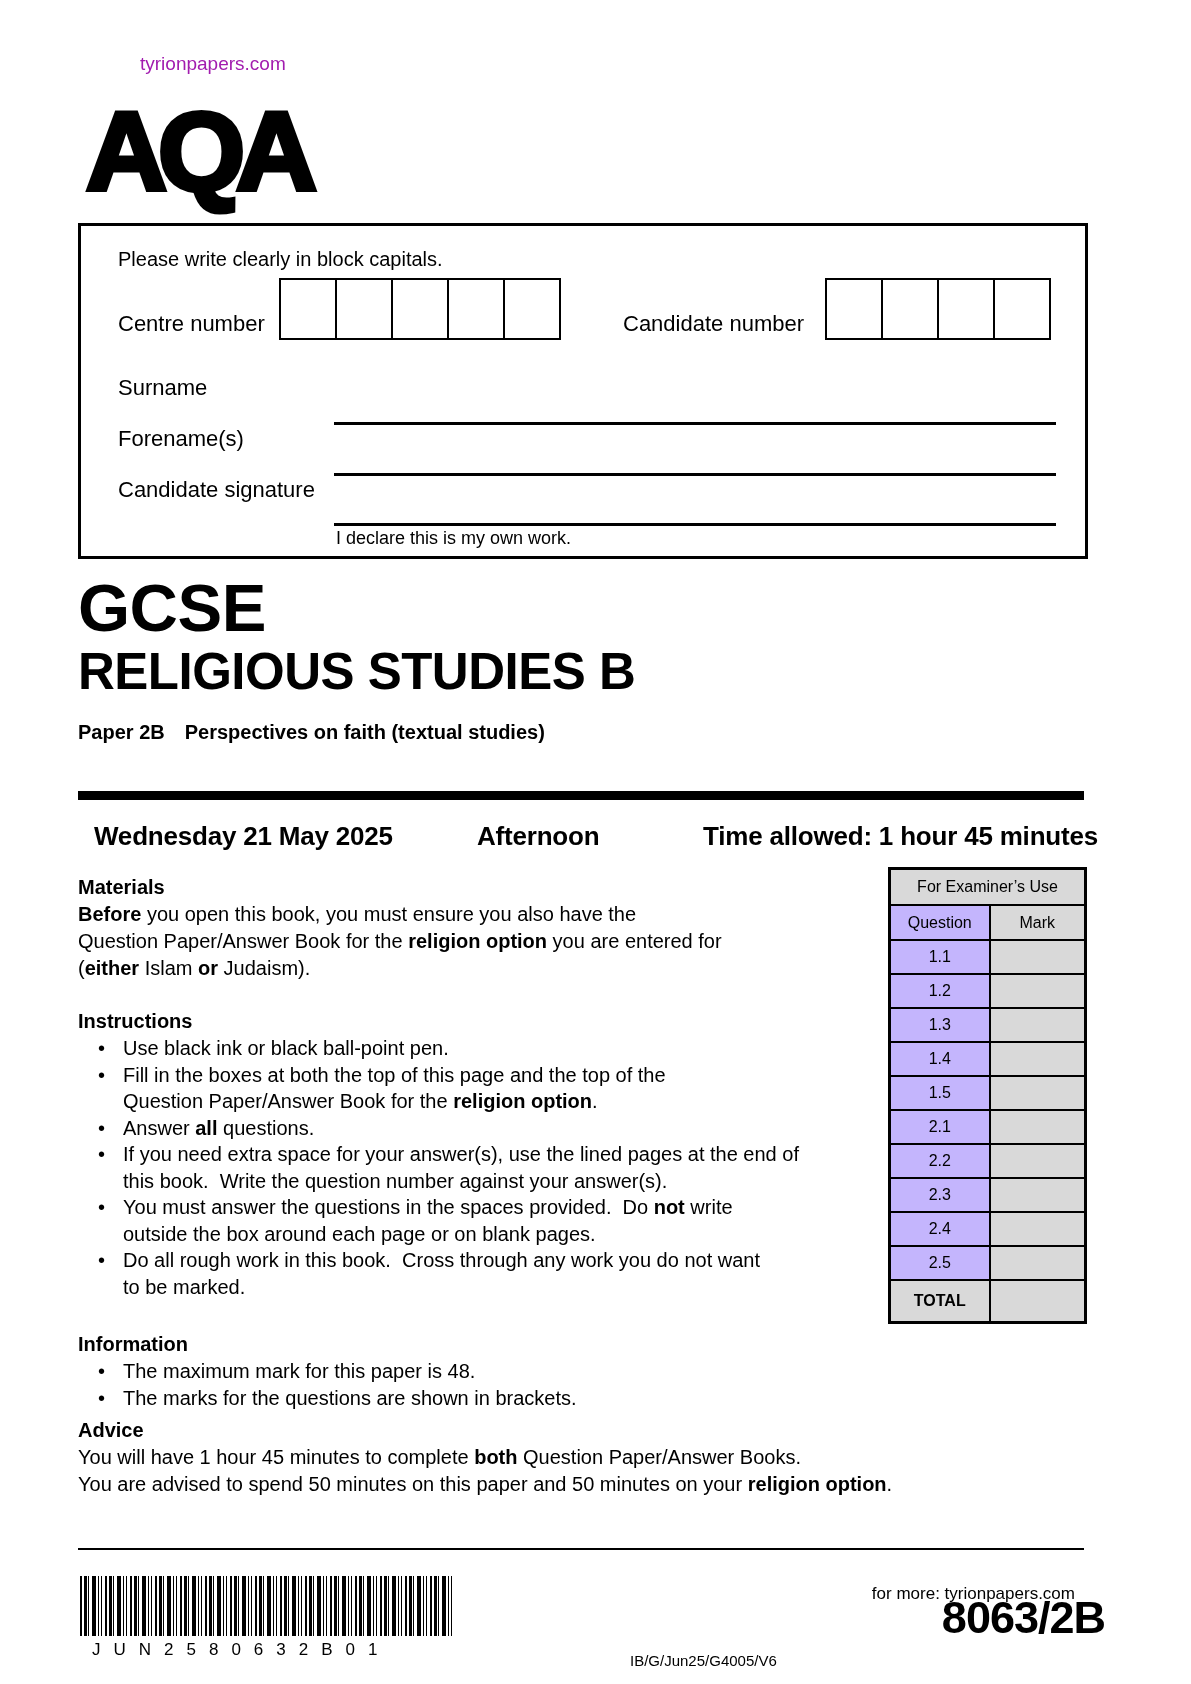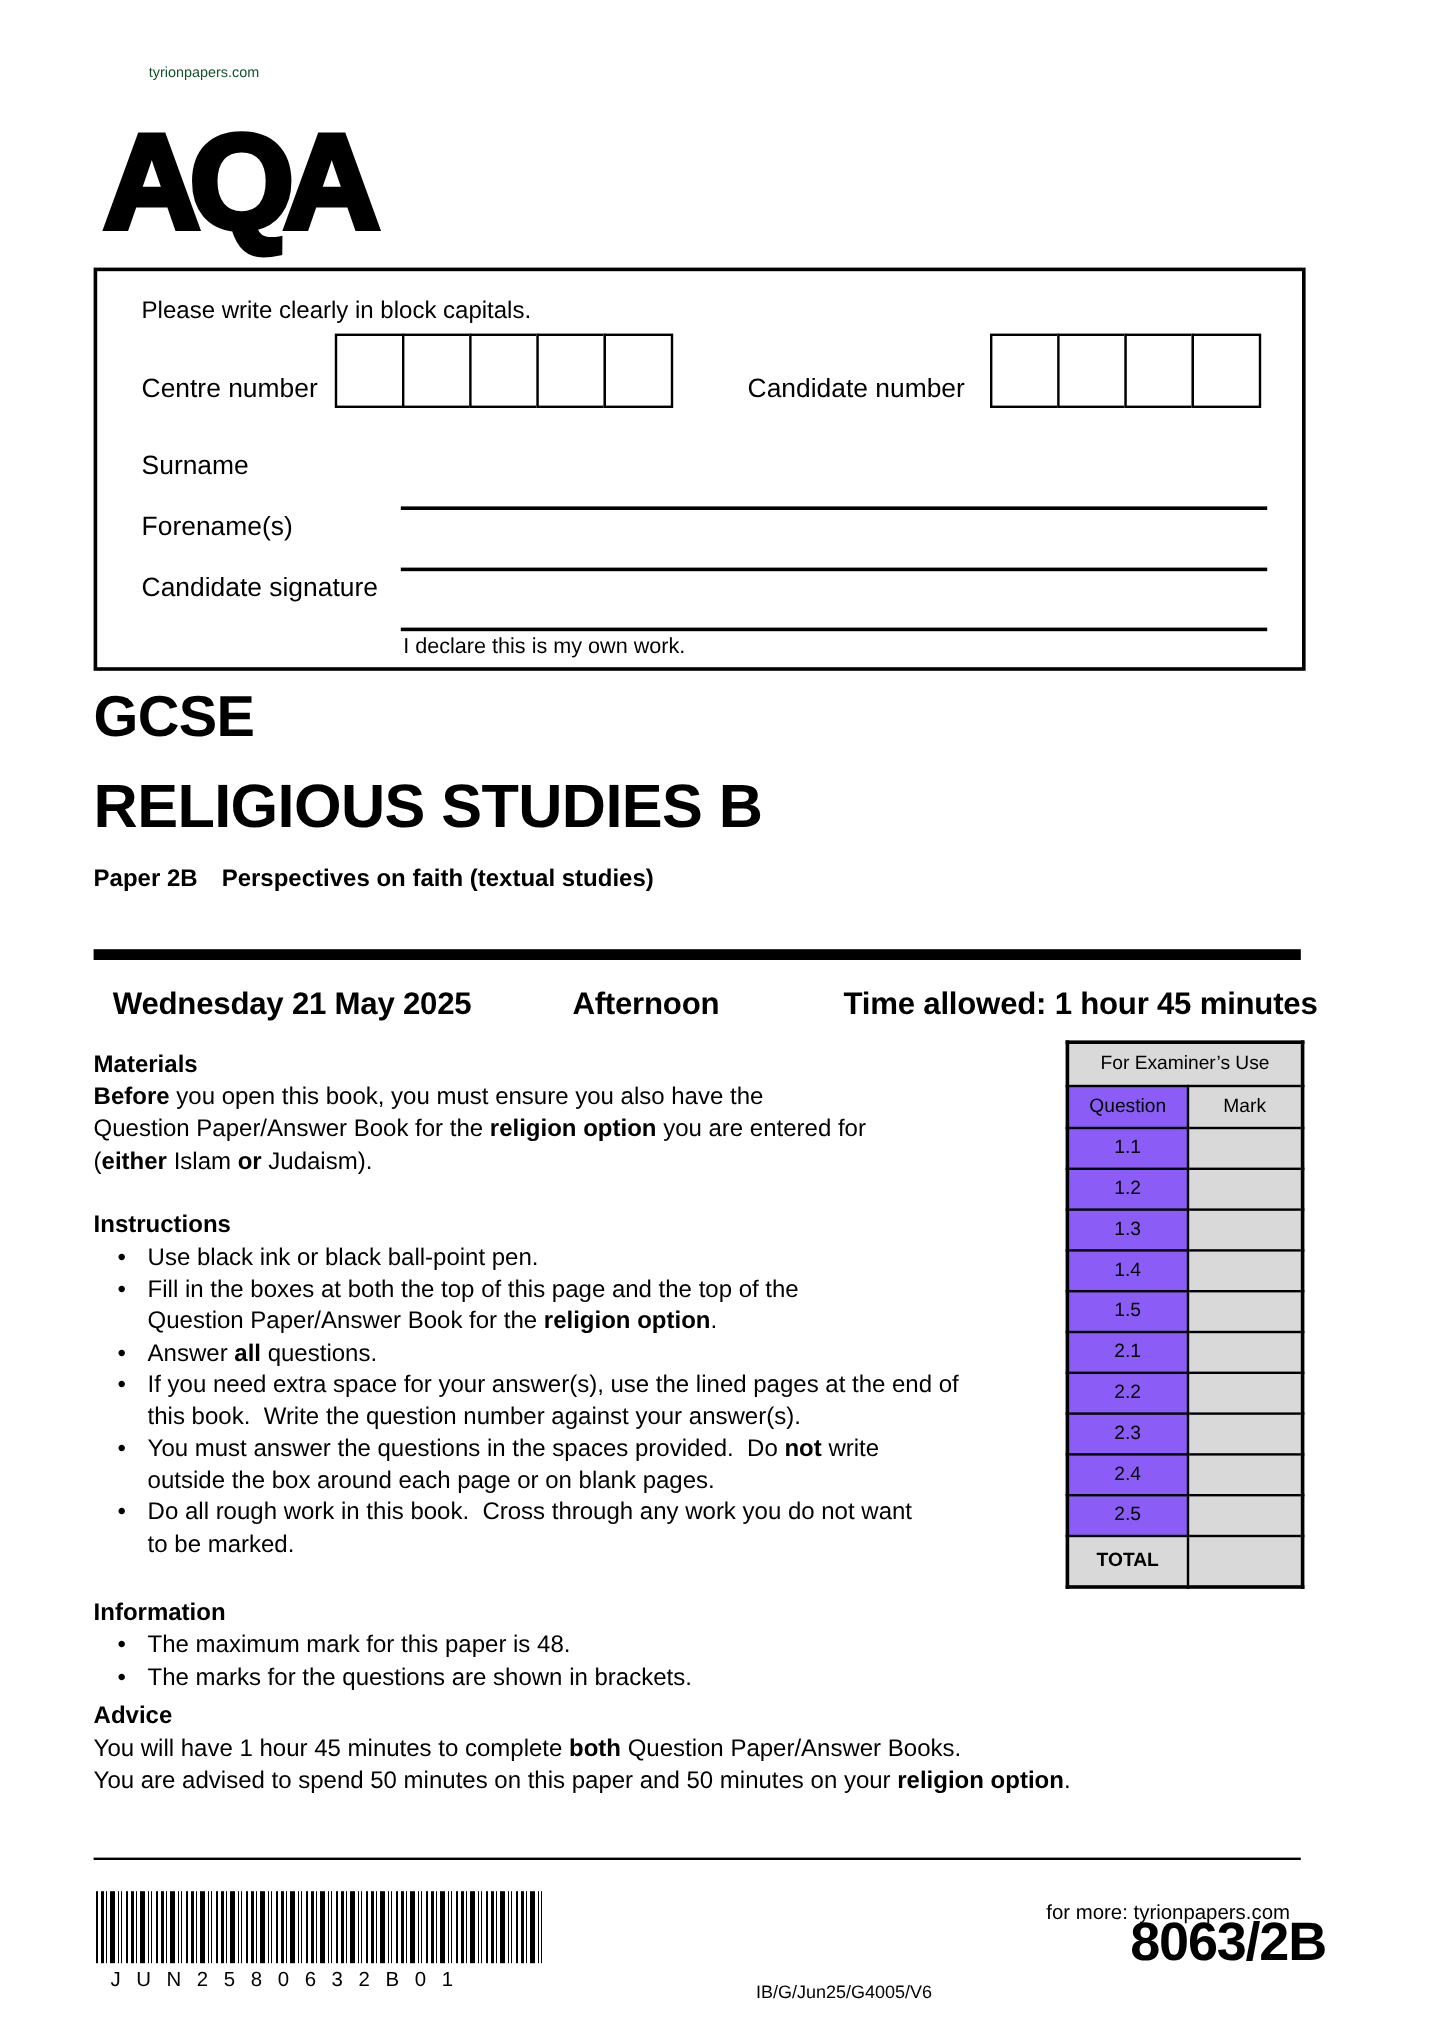--- a/index.html
+++ b/index.html
@@ -2,36 +2,36 @@
 <html><head>
 <meta charset="utf-8">
 <style>
   html,body{margin:0;padding:0;background:#fff;}
   body{font-family:"Liberation Sans",sans-serif;color:#000;}
   #page{position:relative;width:1191px;height:1684px;background:#fff;overflow:hidden;}
 
   .abs{position:absolute;}
 
   
-  #watermark{left:124px;top:53px;font-size:12px;color:#14532d;}
+  #watermark{left:140px;top:53px;font-size:19px;color:#a21caf;}
   #aqa-logo{left:86px;top:96px;font-size:112px;font-weight:900;letter-spacing:-9px;
             line-height:1;transform:scaleY(1.0);-webkit-text-stroke:5px #000;}
 
   
   #candidate-box{left:78px;top:223px;width:1004px;height:330px;border:3px solid #000;}
   .cb-label{position:absolute;font-size:22px;}
   #cb-instruction{left:37px;top:22px;font-size:20px;position:absolute;}
   .box-strip{position:absolute;display:flex;}
   .entry-box{width:54px;height:58px;border:2px solid #000;margin-left:-2px;background:#fff;}
   .entry-box:first-child{margin-left:0;}
   .write-line{position:absolute;border-bottom:3px solid #000;height:0;}
 
   
   .title-line{left:78px;font-weight:600;letter-spacing:-0.5px;line-height:1;}
-  #qualification{top:574px;font-size:48px;}
+  #qualification{top:574px;font-size:67px;}
   #subject{top:646px;font-size:51px;}
   #paper-line{left:78px;top:721px;font-size:20px;font-weight:700;}
   #paper-line .gap{display:inline-block;width:20px;}
 
   #thick-rule{left:78px;top:791px;width:1006px;height:9px;background:#000;}
 
   
   .session{top:821px;font-size:26px;font-weight:600;letter-spacing:-0.2px;margin-left:16px;}
   #session-date{left:78px;}
   #session-time-of-day{left:461px;}
@@ -44,21 +44,21 @@
   .bullets{margin:0;}
   .bullet{position:relative;padding-left:45px;line-height:26.5px;}
   .bullet::before{content:"\2022";position:absolute;left:20px;top:0;}
   #instructions-head{margin-top:26px;}
   #information-head{margin-top:31px;}
   #advice-head{margin-top:6px;}
   .info-line{line-height:27px;}
 
   
   #examiner-table{left:888px;top:867px;border-collapse:collapse;table-layout:fixed;}
-  #examiner-table td{border:2px solid #000;text-align:center;font-size:16px;padding:0;background:#8b5cf6;}
+  #examiner-table td{border:2px solid #000;text-align:center;font-size:16px;padding:0;background:#c4b5fd;}
   #examiner-table{border:3px solid #000;}
   #examiner-table td.shaded{background:#d9d9d9;}
   #examiner-table .t-title{height:34px;}
   #examiner-table .t-colhead{height:33px;}
   #examiner-table .t-row td{height:32px;}
   #examiner-table .t-total td{height:40px;font-weight:700;}
   .col-q{width:100px;}
   .col-m{width:96px;}
 
   

